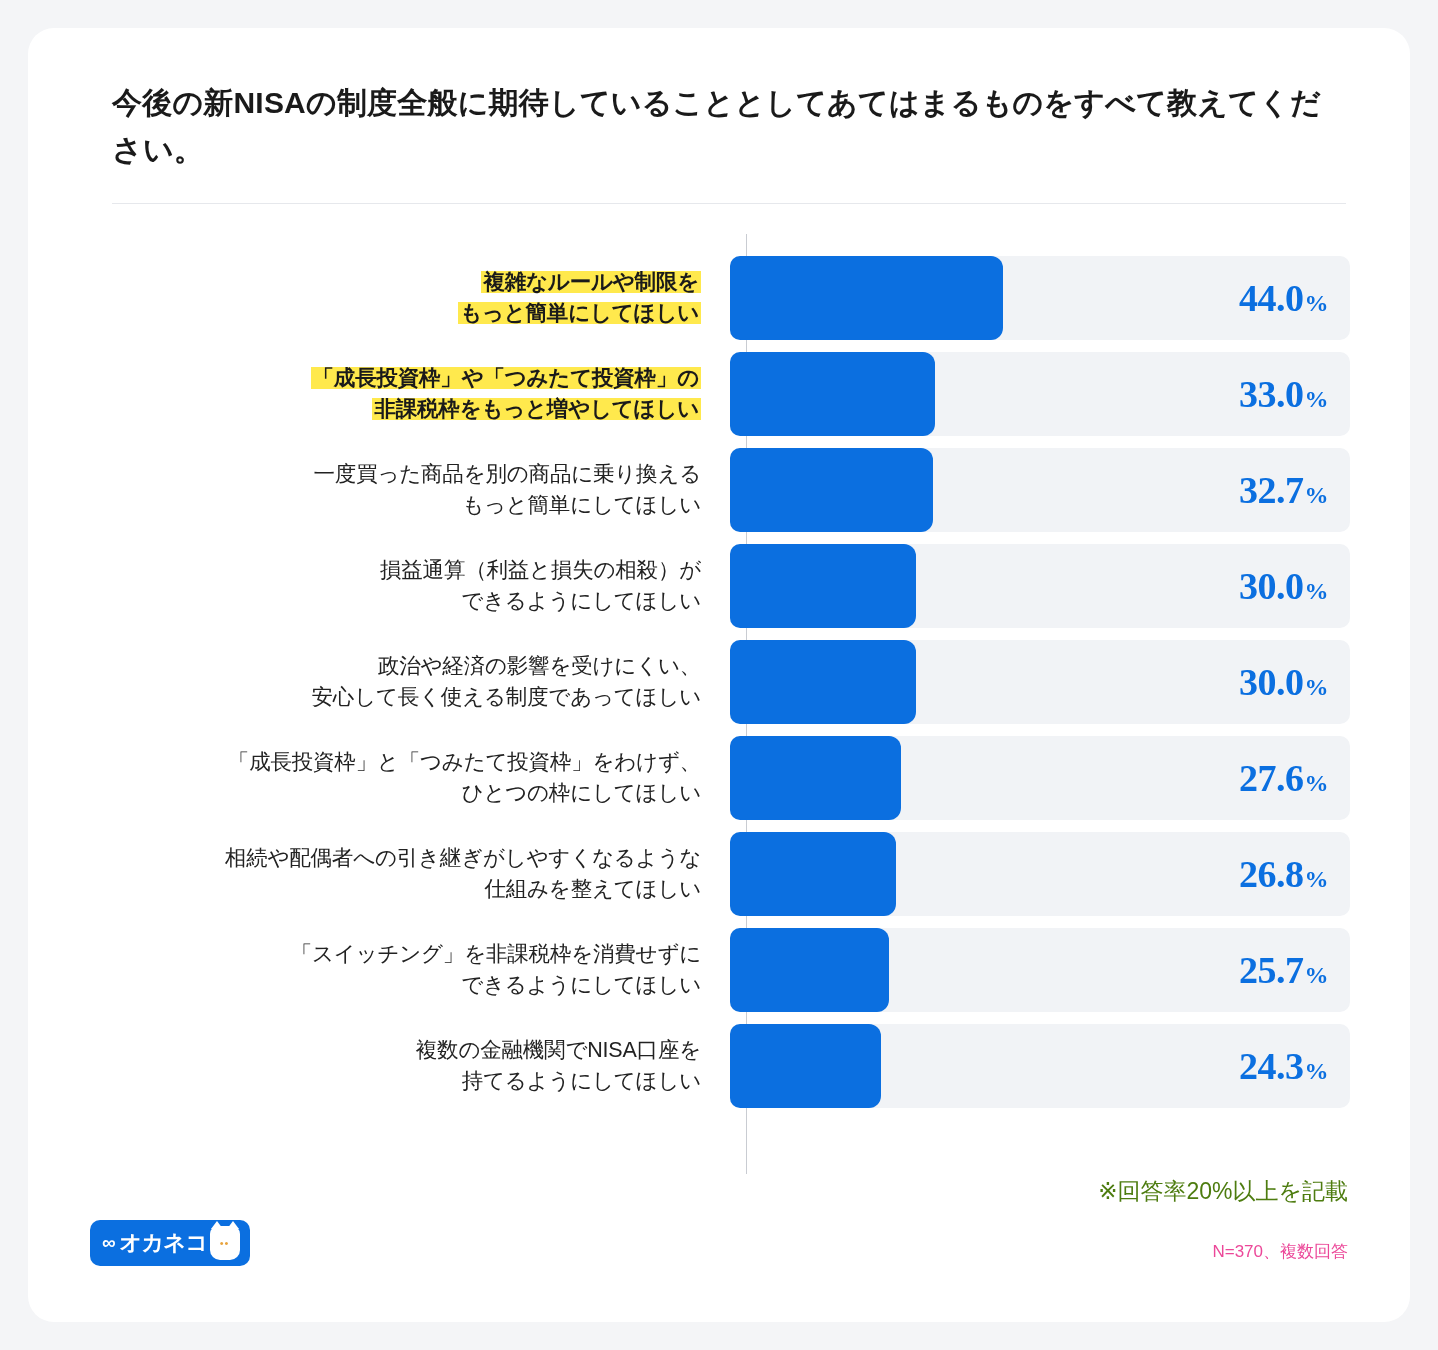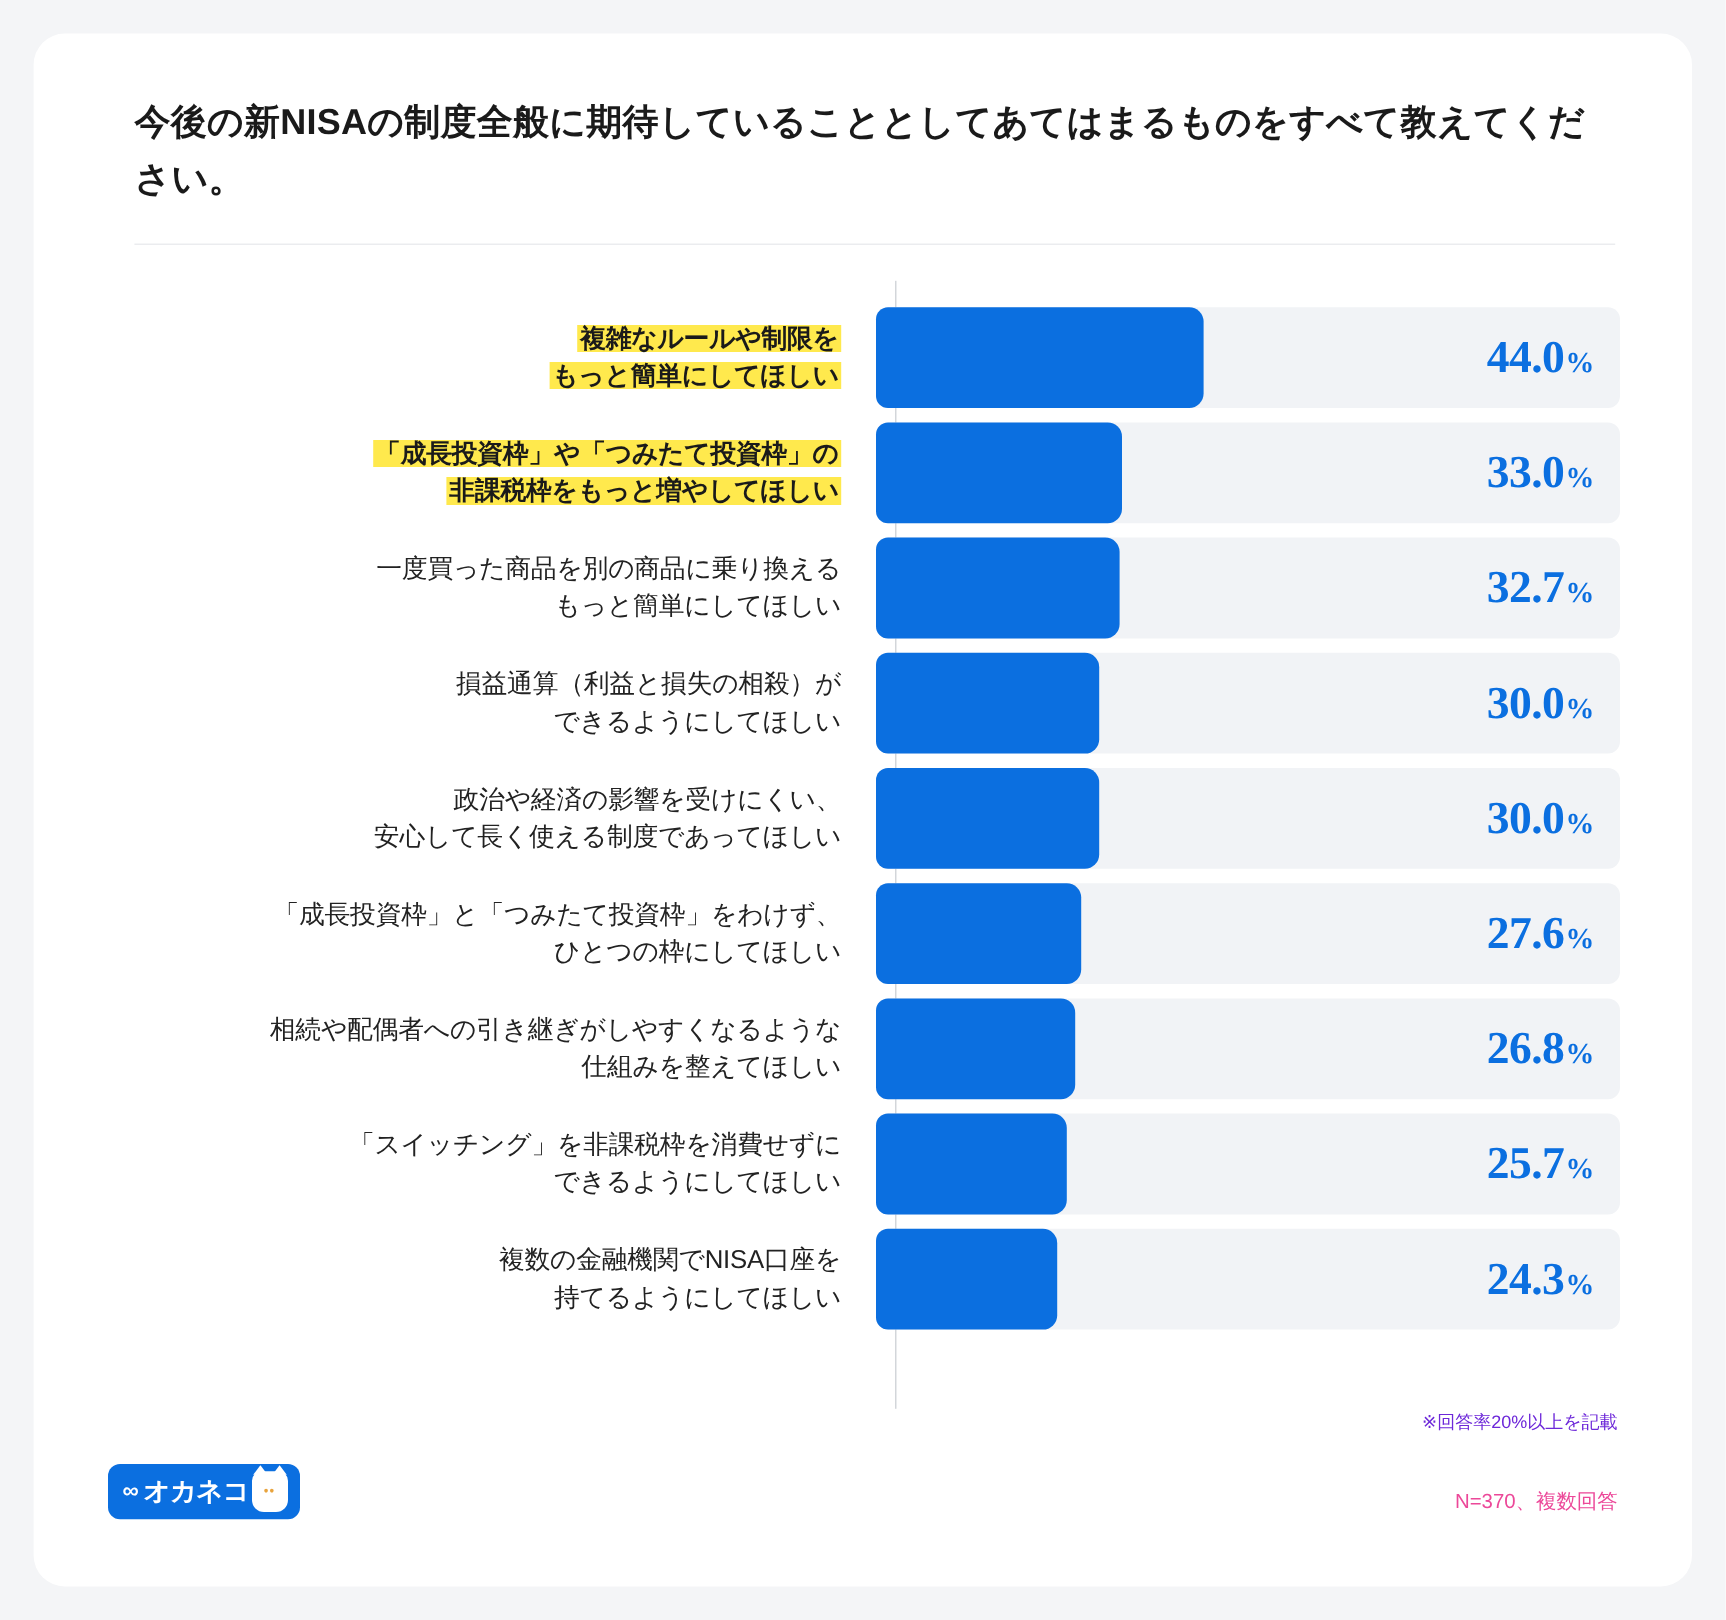--- a/index.html
+++ b/index.html
@@ -120,22 +120,22 @@
   }
   .value .pct {
     font-size: 24px;
     margin-left: 1px;
   }
 
   .footnote {
     position: absolute;
     right: 62px;
     top: 1148px;
-    font-size: 15px;
-    color: #6d28d9;
+    font-size: 23px;
+    color: #4d7c0f;
   }
   .n-note {
     position: absolute;
     right: 62px;
     top: 1212px;
     font-size: 17px;
     color: #ec4899;
   }
   .logo {
     position: absolute;

